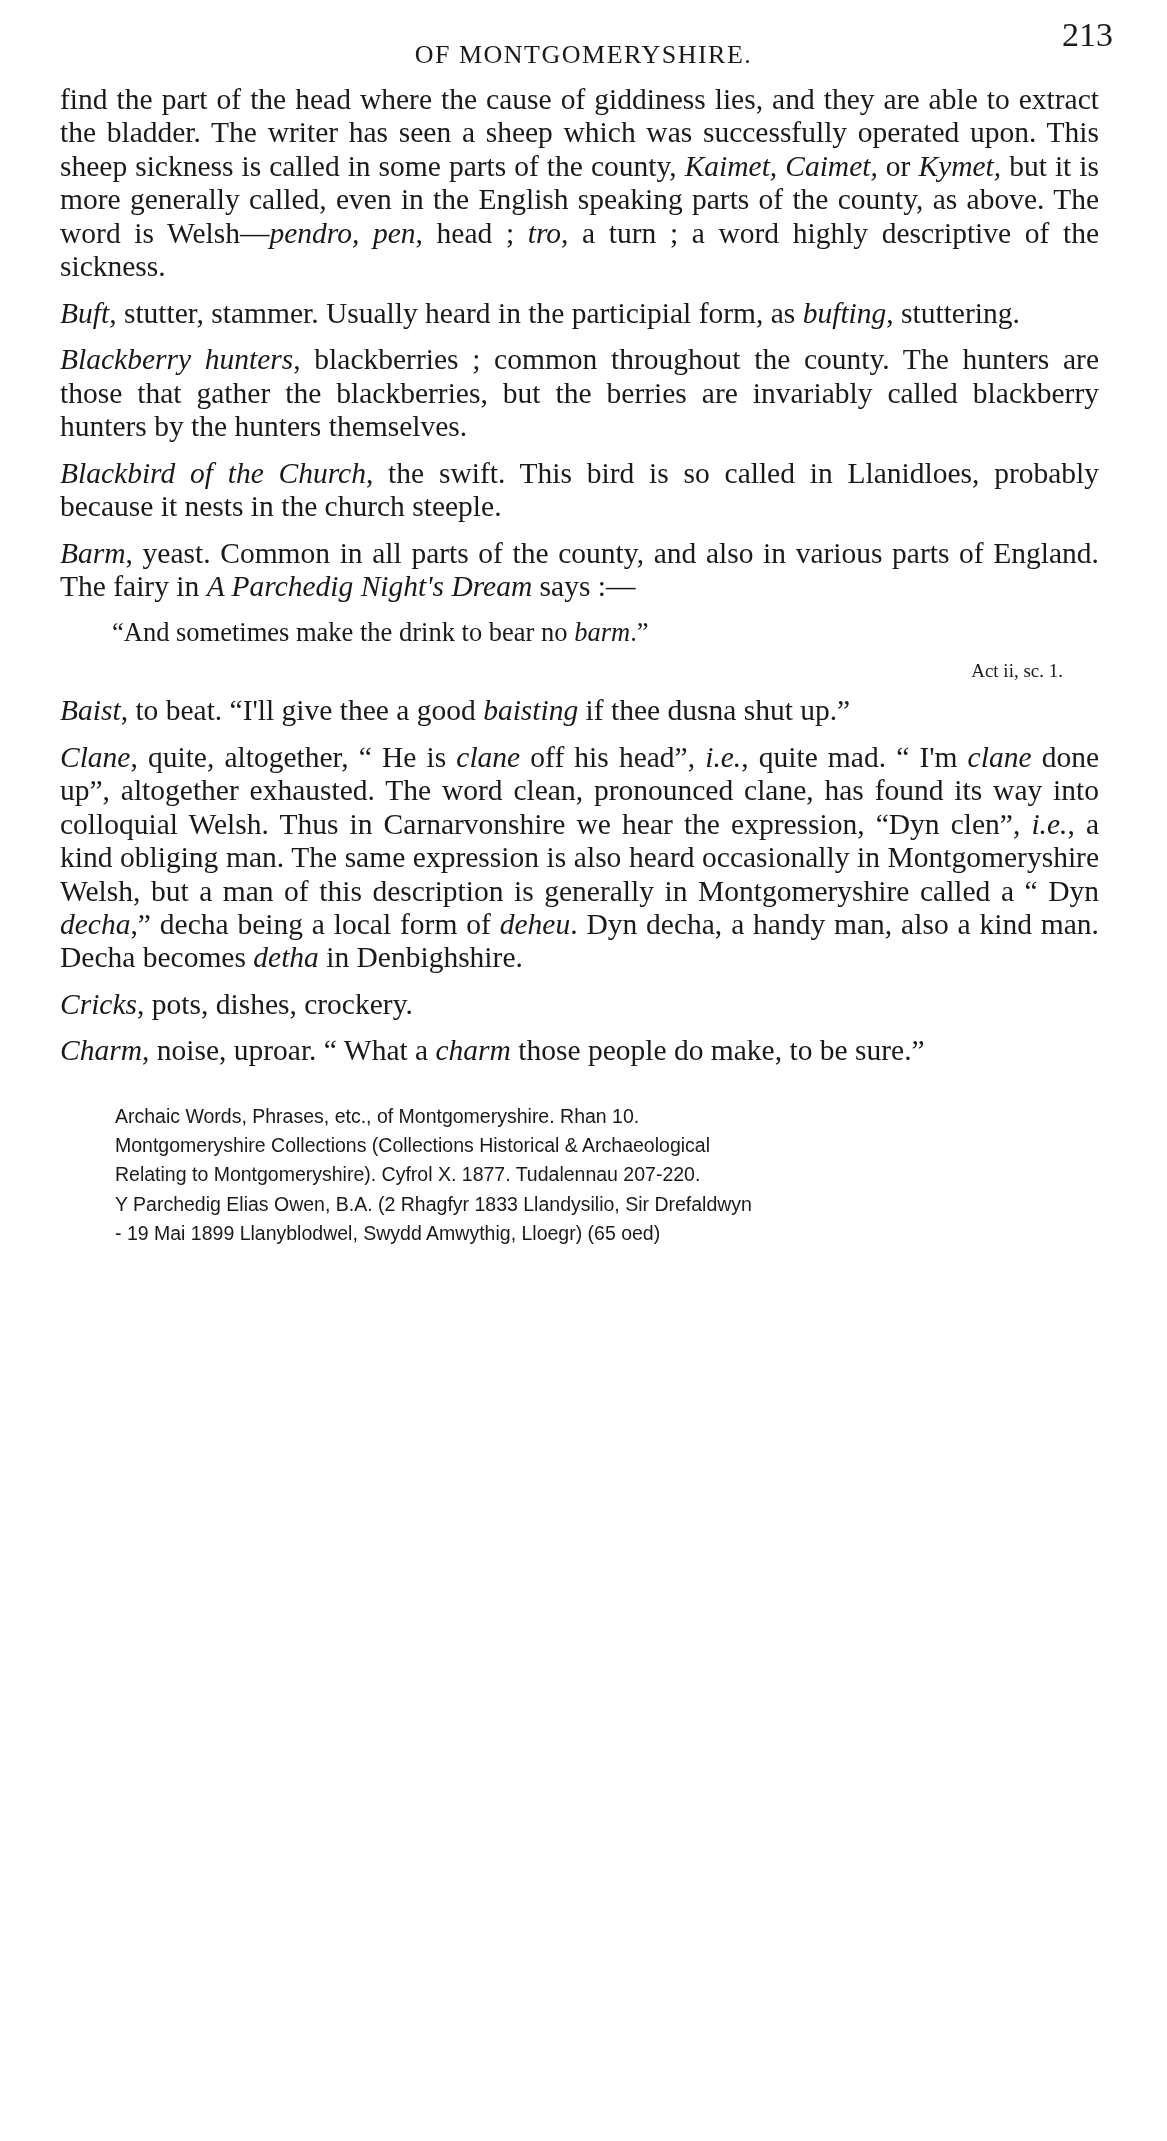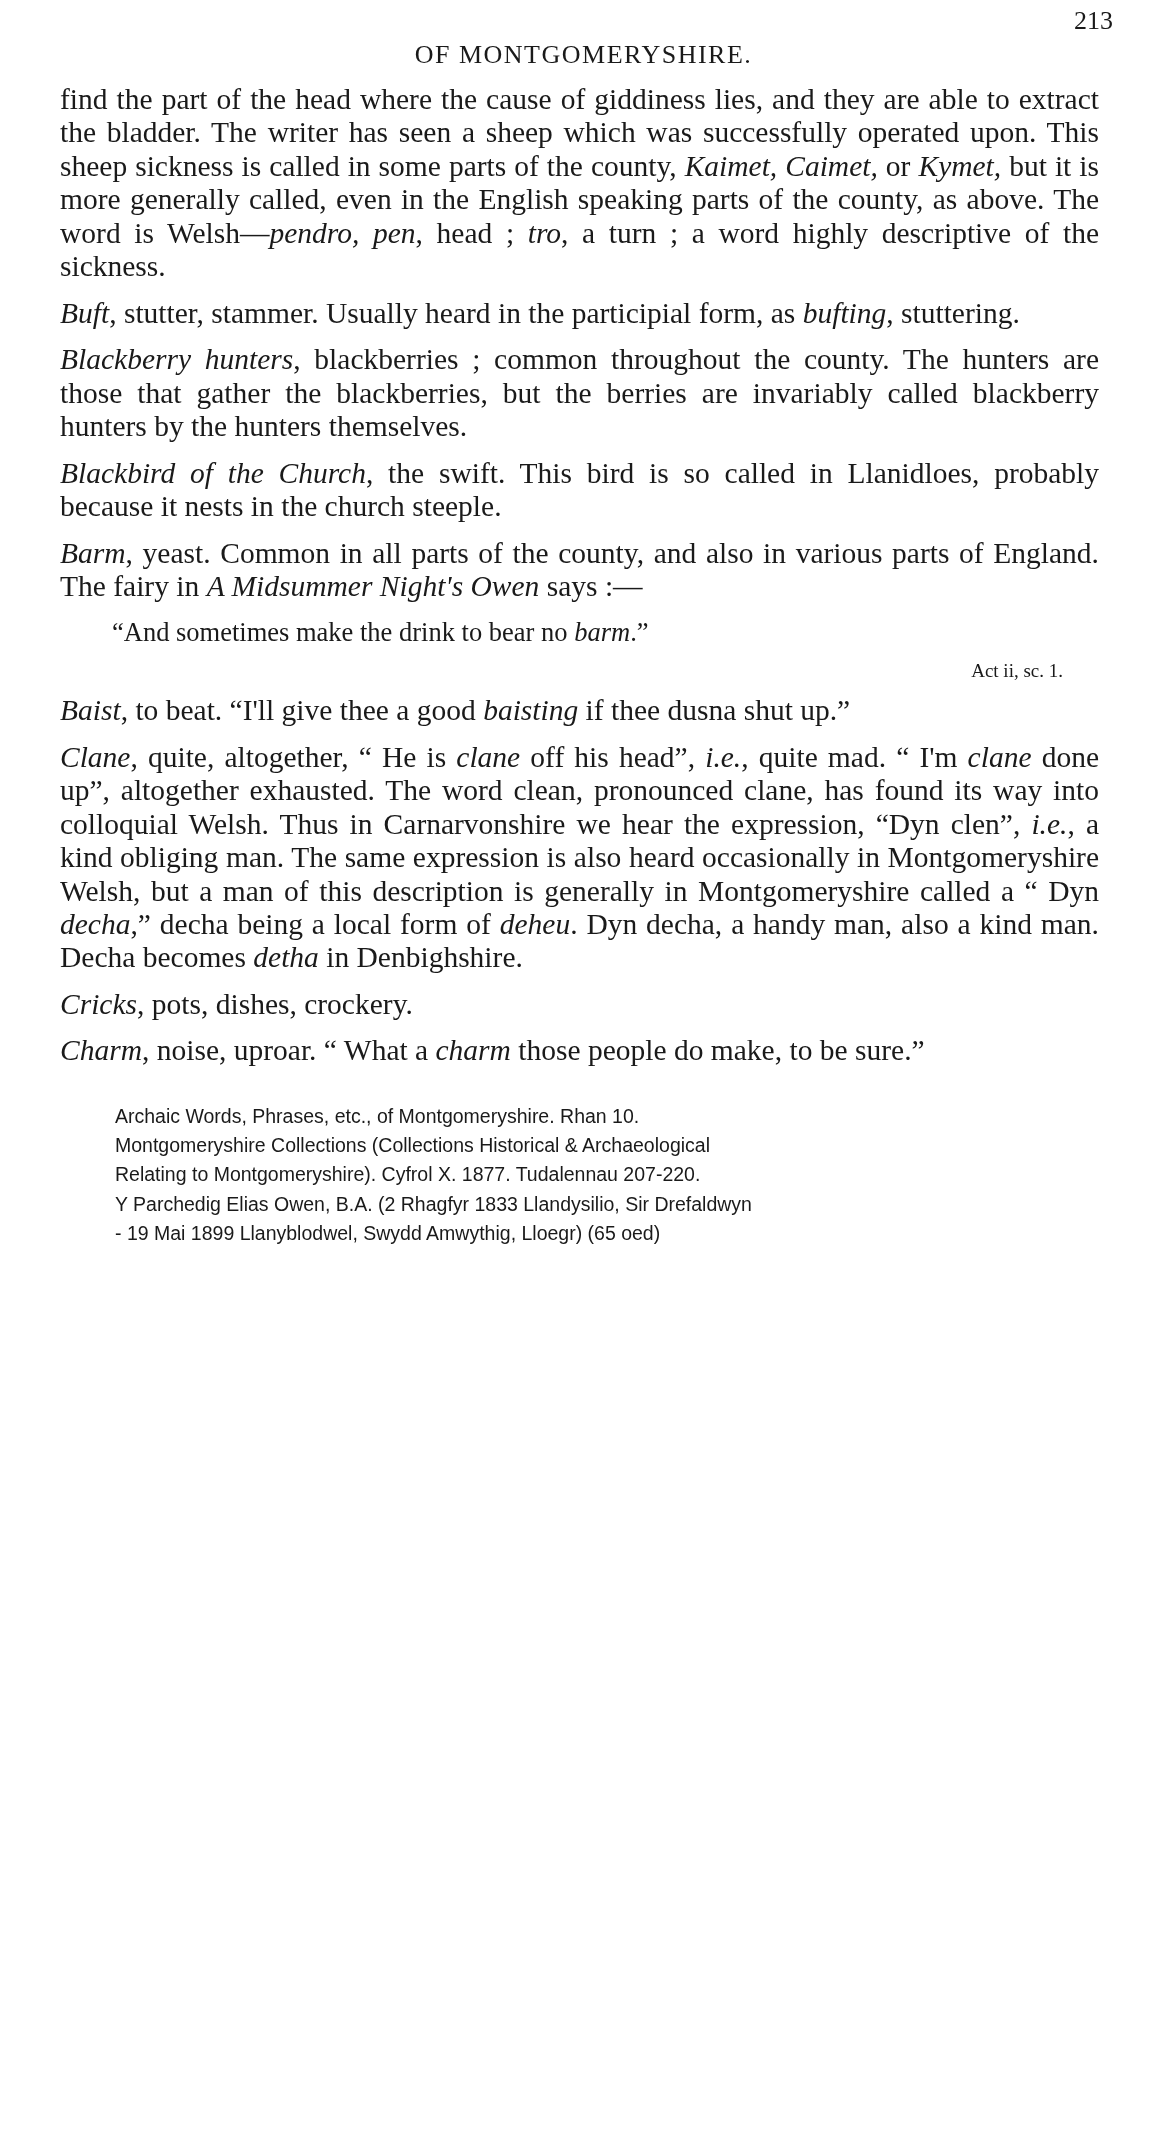--- a/index.html
+++ b/index.html
@@ -35,22 +35,22 @@
     top: 40px;
     text-align: center;
     font-family: "Liberation Serif", serif;
     font-size: 26px;
     letter-spacing: 1.5px;
     font-variant: normal;
   }
   .page-number {
     position: absolute;
     right: -6px;
-    top: 6px;
-    font-size: 26px;
+    top: 16px;
+    font-size: 34px;
     font-family: "Liberation Serif", serif;
     margin-left: 9px;
   }
 
   
   .body-text {
     margin: 0 68px 0 60px;
     font-size: 29.5px;
     line-height: 1.135;
     text-align: justify;
@@ -101,21 +101,21 @@
     <div class="header-title">OF MONTGOMERYSHIRE.</div>
     <div class="page-number">213</div>
   </div>
 
   <div class="body-text">
     <div id="paras-before">
         <p><span>find the part of the head where the cause of giddiness lies, and they are able to extract the bladder.  The writer has seen a sheep which was successfully operated upon.    This sheep sickness is called in some parts of the county, </span><span class="it">Kaimet, Caimet,</span><span> or </span><span class="it">Kymet,</span><span> but it is more generally called, even in the English speaking parts of the county, as above.    The word is Welsh—</span><span class="it">pendro, pen</span><span>, head ; </span><span class="it">tro</span><span>, a turn ; a word highly descriptive of the sickness.</span></p>
         <p class="para-indent"><span class="it">Buft</span><span>, stutter, stammer.    Usually heard in the participial form, as </span><span class="it">bufting</span><span>, stuttering.</span></p>
         <p class="para-indent"><span class="it">Blackberry hunters</span><span>, blackberries ; common throughout the county.    The hunters are those that gather the blackberries, but the berries are invariably called blackberry hunters by the hunters themselves.</span></p>
         <p class="para-indent"><span class="it">Blackbird of the Church</span><span>, the swift.    This bird is so called in Llanidloes, probably because it nests in the church steeple.</span></p>
-        <p class="para-indent"><span class="it">Barm</span><span>, yeast.    Common in all parts of the county, and also in various parts of England.    The fairy in </span><span class="it">A Midsummer Night's Owen</span><span> says :—</span></p>
+        <p class="para-indent"><span class="it">Barm</span><span>, yeast.    Common in all parts of the county, and also in various parts of England.    The fairy in </span><span class="it">A Parchedig Night's Dream</span><span> says :—</span></p>
       </div>
 
     <p class="quote-line"><span>“And sometimes make the drink to bear no </span><span class="it">barm</span><span>.”</span></p>
 
     <p class="cite-line">Act ii, sc. 1.</p>
 
     <div id="paras-after">
         <p class="para-indent"><span class="it">Baist</span><span>, to beat.    “I'll give thee a good </span><span class="it">baisting</span><span> if thee dusna shut up.”</span></p>
         <p class="para-indent"><span class="it">Clane</span><span>, quite, altogether, “ He is </span><span class="it">clane</span><span> off his head”, </span><span class="it">i.e.</span><span>, quite mad.    “ I'm </span><span class="it">clane</span><span> done up”, altogether exhausted.    The word clean, pronounced clane, has found its way into colloquial Welsh.    Thus in Carnarvonshire we hear the expression, “Dyn clen”, </span><span class="it">i.e.</span><span>, a kind obliging man.    The same expression is also heard occasionally in Montgomeryshire Welsh, but a man of this description is generally in Montgomeryshire called a “ Dyn </span><span class="it">decha</span><span>,” decha being a local form of </span><span class="it">deheu</span><span>. Dyn decha, a handy man, also a kind man.    Decha becomes </span><span class="it">detha</span><span> in Denbighshire.</span></p>
         <p class="para-indent"><span class="it">Cricks</span><span>, pots, dishes, crockery.</span></p>

